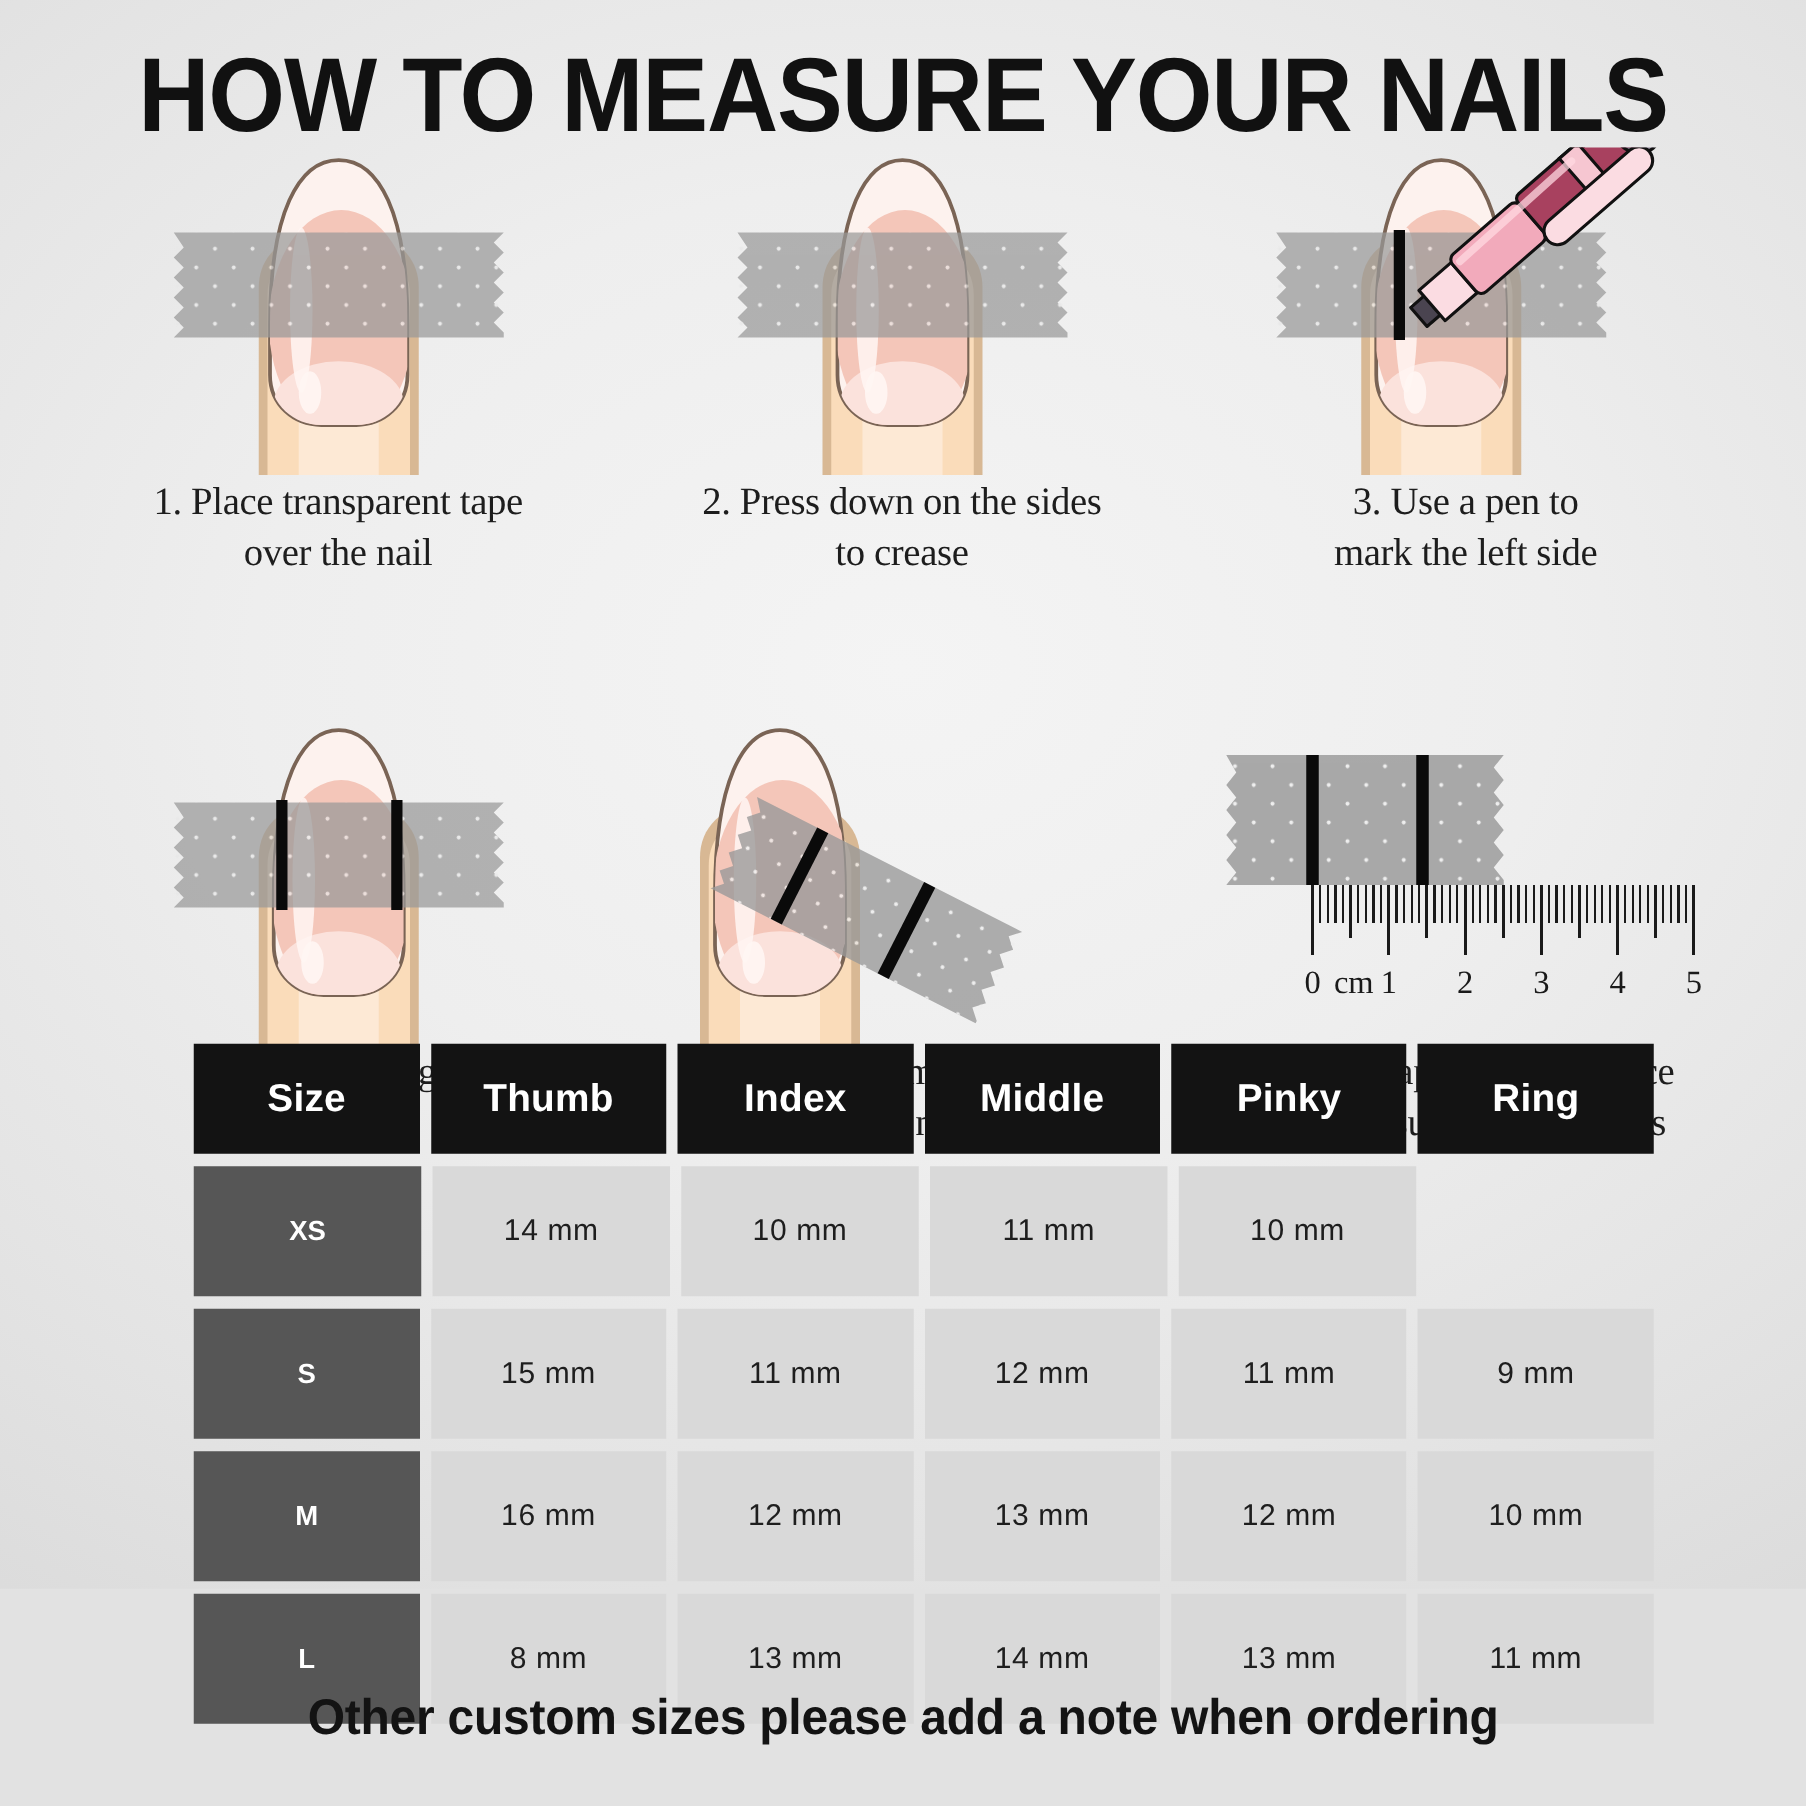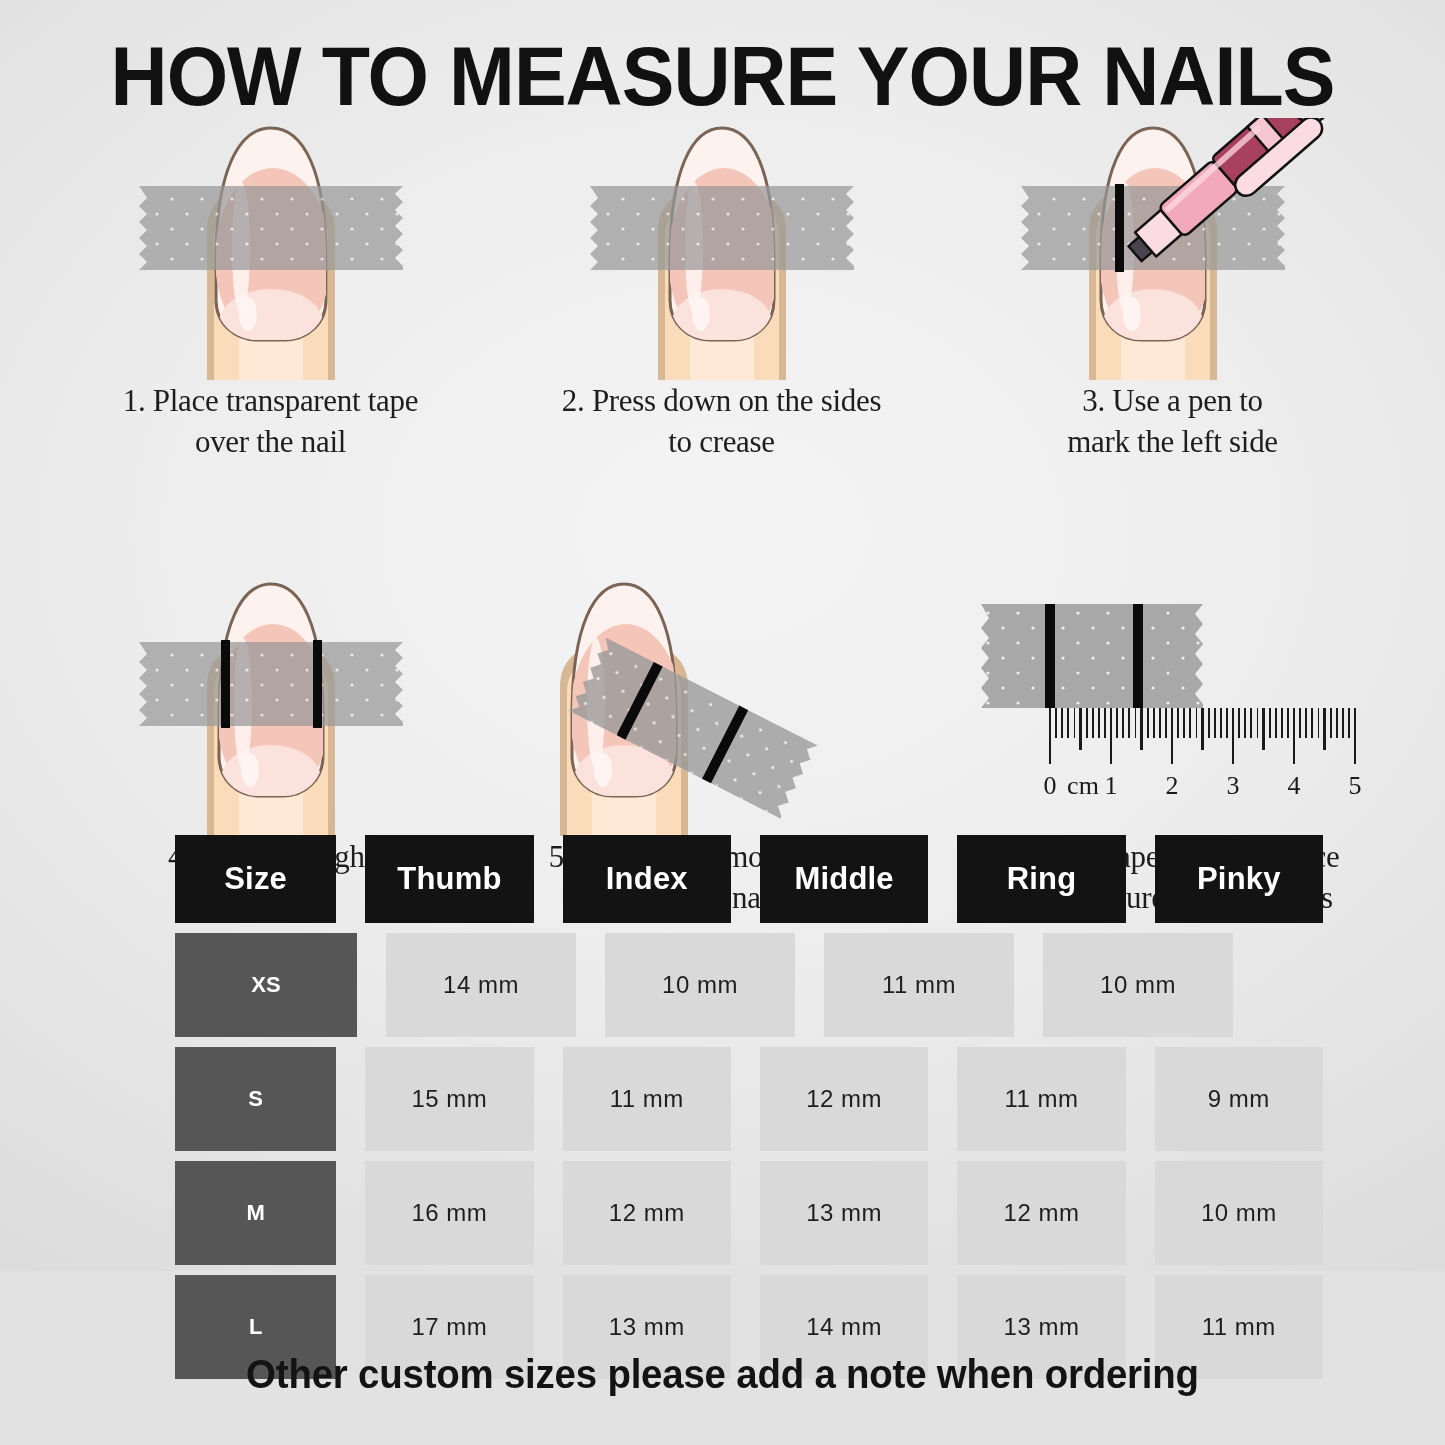--- a/index.html
+++ b/index.html
@@ -49,21 +49,20 @@
 
   
   .table{
     position:absolute;left:155px;top:835px;
     width:1168px;
   }
   .trow{display:flex;gap:9px;margin-bottom:10px;}
   .cell{
     height:86px;display:flex;align-items:center;justify-content:center;
     font-size:30px;
-    margin-left:20px;
   }
   .c-size{width:182px;}
   .c-fin{width:190px;}
   .hdr{
     background:#131313;color:#ffffff;font-weight:bold;
     font-size:31px;letter-spacing:0.2px;
   }
   .hdr.c-size{width:182px;}
   .sz{
     background:#565656;color:#ffffff;font-weight:bold;font-size:22px;
@@ -393,22 +392,22 @@
     </div>
   </div>
 
   <div class="table">
 
     <div class="trow head">
       <div class="cell hdr c-size">Size</div>
       <div class="cell hdr c-fin">Thumb</div>
       <div class="cell hdr c-fin">Index</div>
       <div class="cell hdr c-fin">Middle</div>
+      <div class="cell hdr c-fin">Pinky</div>
       <div class="cell hdr c-fin">Ring</div>
-      <div class="cell hdr c-fin">Pinky</div>
     </div>
 
     <div class="trow body">
       <div class="cell sz  c-size">XS</div>
       <div class="cell val c-fin">14 mm</div>
       <div class="cell val c-fin">10 mm</div>
       <div class="cell val c-fin">11 mm</div>
       <div class="cell val c-fin">10 mm</div>
     </div>
 
@@ -425,21 +424,21 @@
       <div class="cell sz  c-size">M</div>
       <div class="cell val c-fin">16 mm</div>
       <div class="cell val c-fin">12 mm</div>
       <div class="cell val c-fin">13 mm</div>
       <div class="cell val c-fin">12 mm</div>
       <div class="cell val c-fin">10 mm</div>
     </div>
 
     <div class="trow body">
       <div class="cell sz  c-size">L</div>
-      <div class="cell val c-fin">17 mm</div>
+      <div class="cell val c-fin">8 mm</div>
       <div class="cell val c-fin">13 mm</div>
       <div class="cell val c-fin">14 mm</div>
       <div class="cell val c-fin">13 mm</div>
       <div class="cell val c-fin">11 mm</div>
     </div>
   </div>
 
   <div class="footer">Other custom sizes please add a note when ordering</div>
 
 </div>

